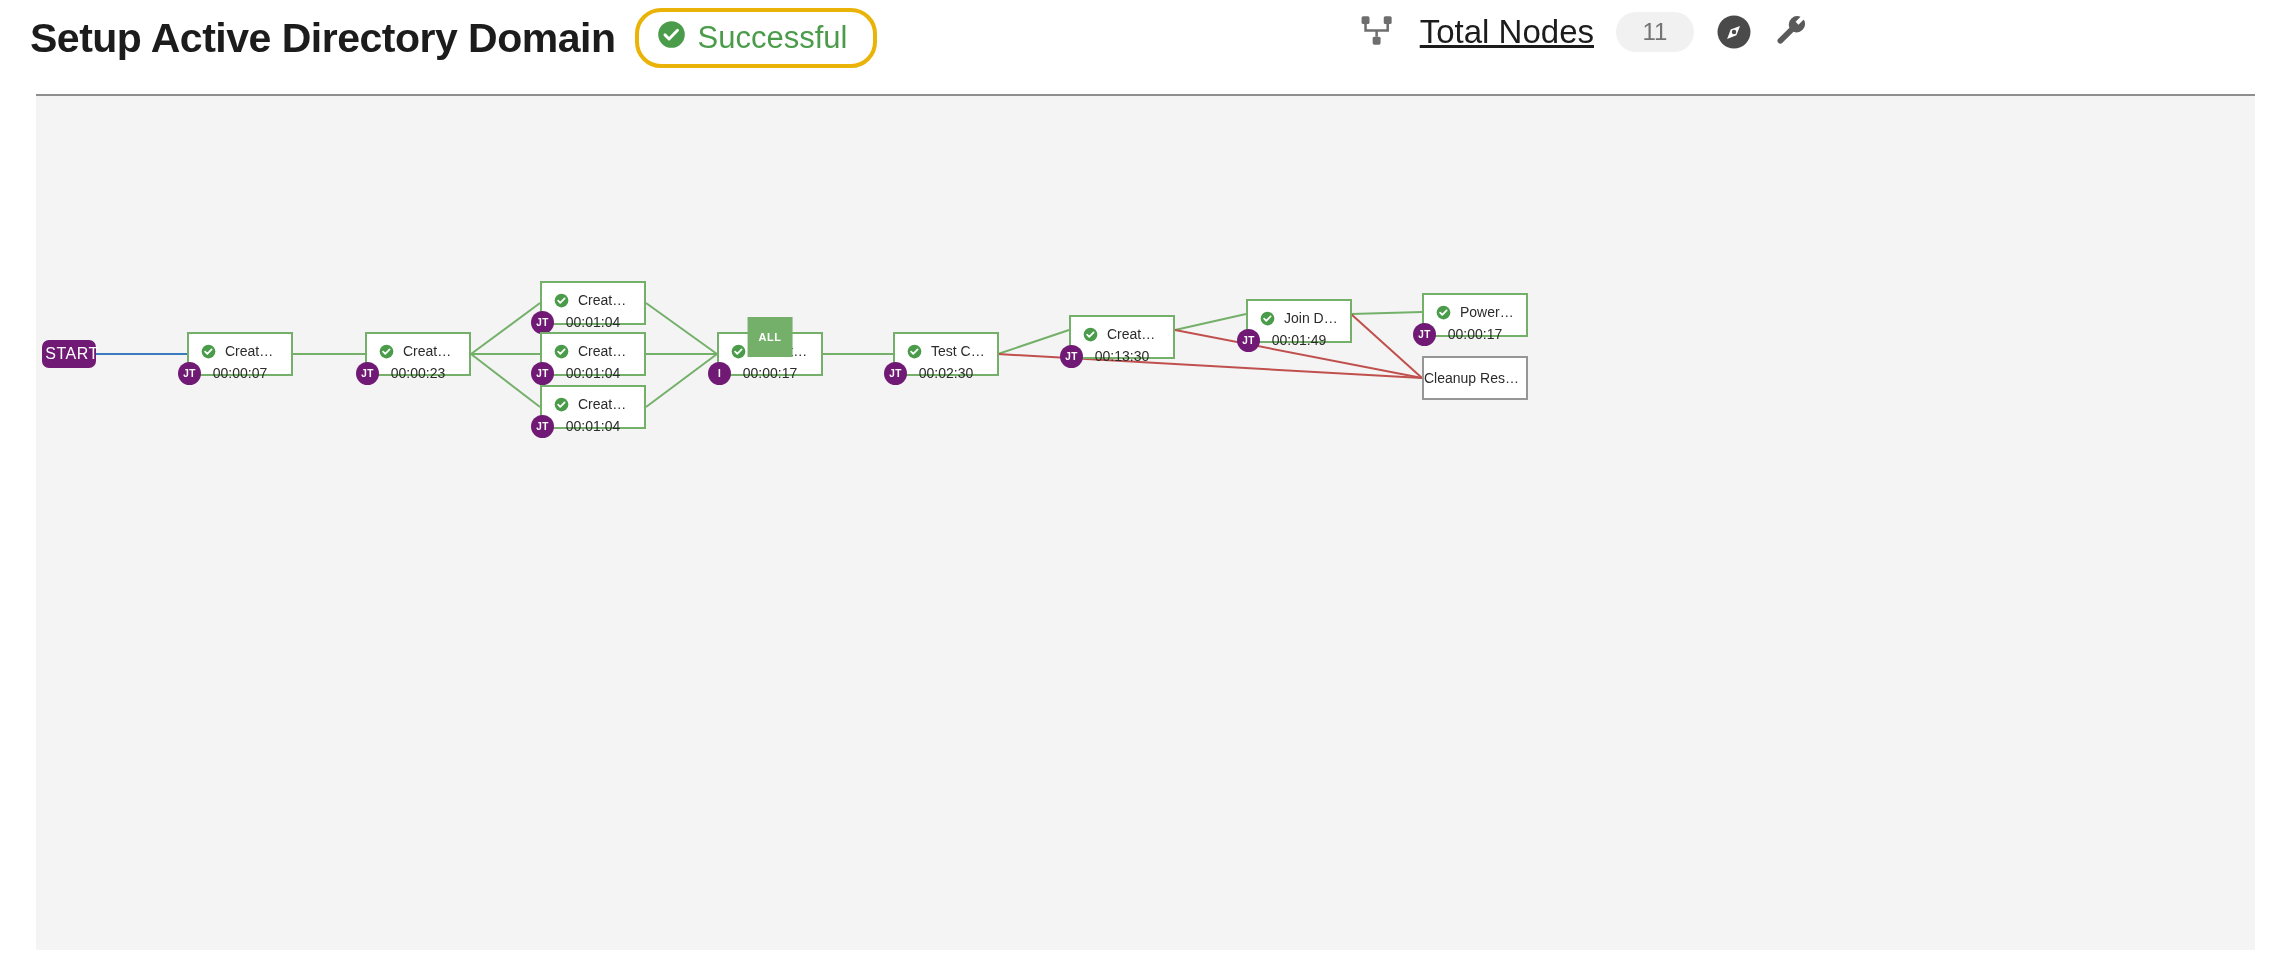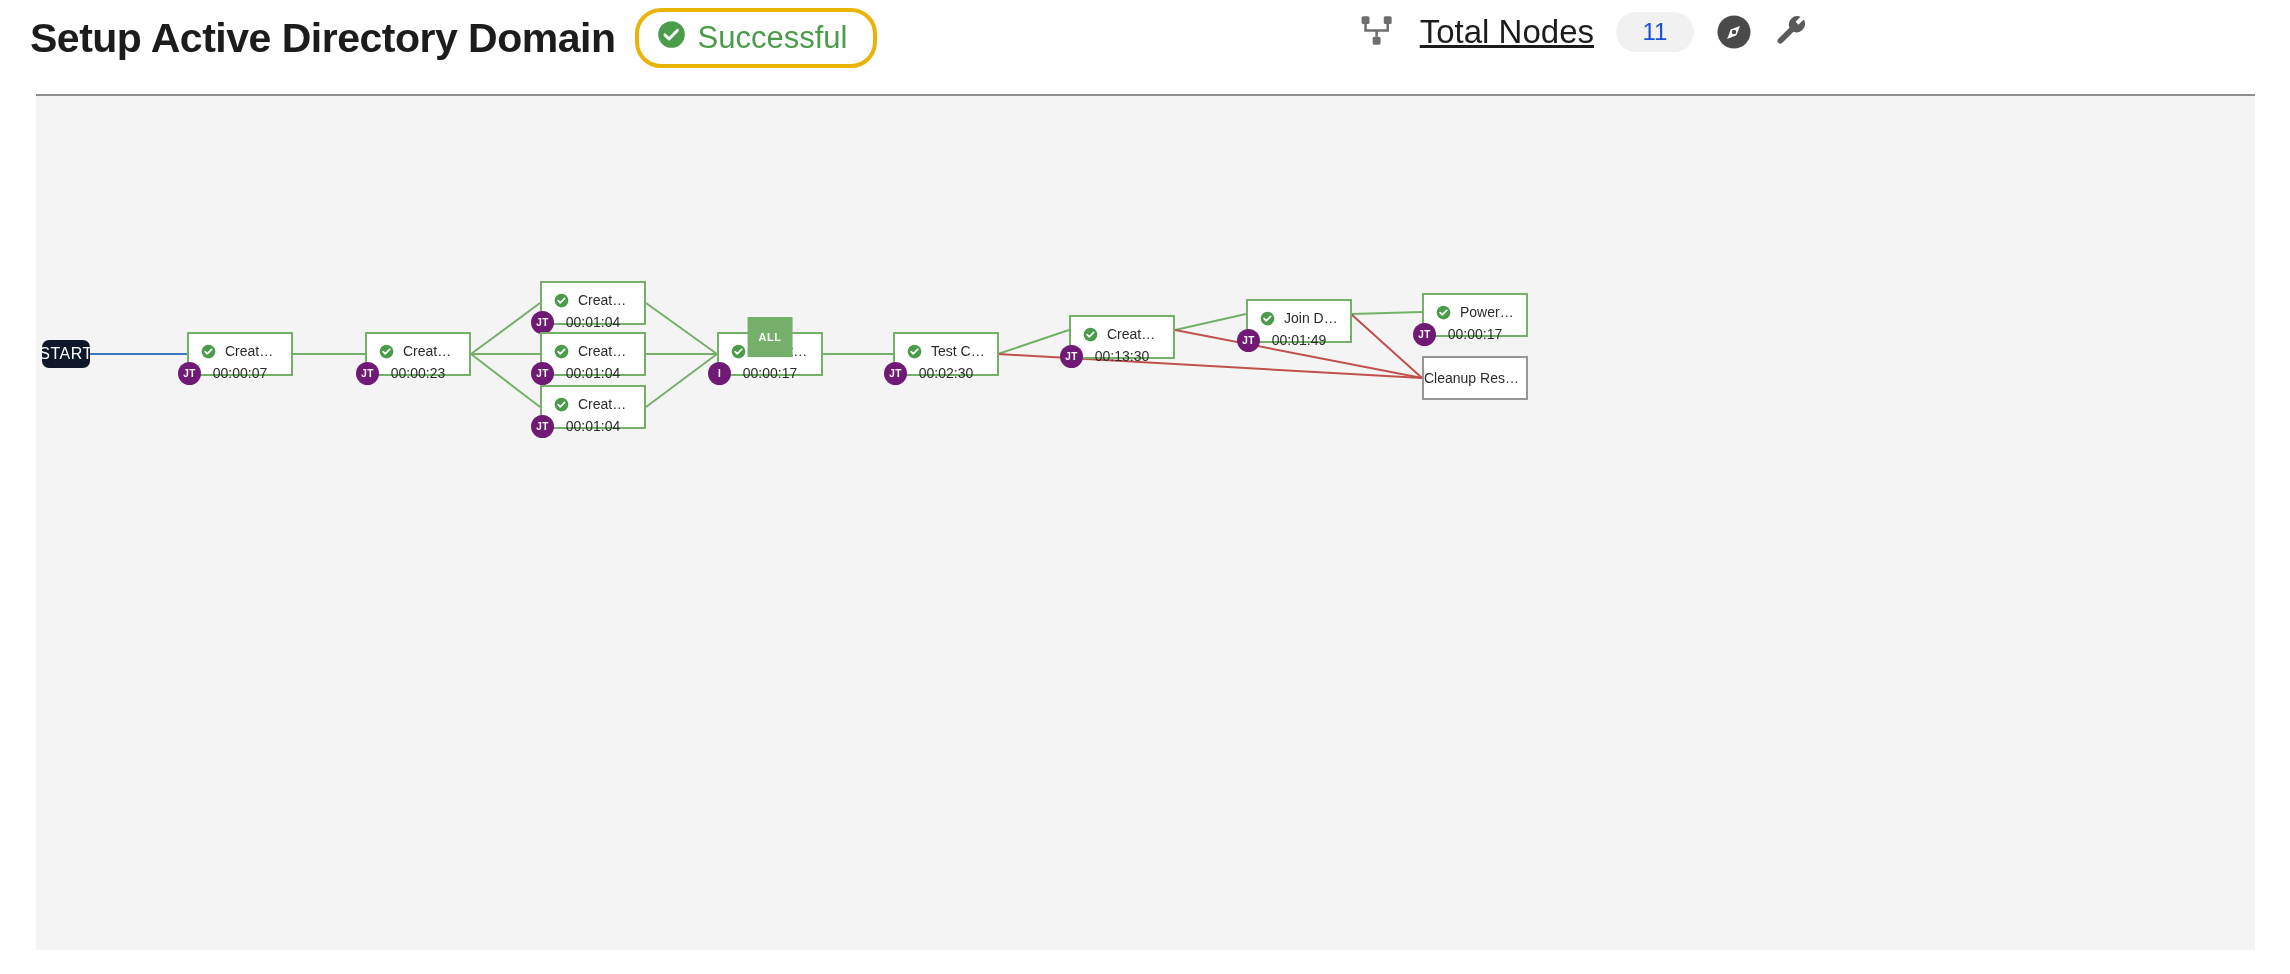--- a/index.html
+++ b/index.html
@@ -70,21 +70,21 @@
     color: #1c1c1c;
     white-space: nowrap;
     text-decoration: underline;
   }
   #total-nodes-count {
     background: #f1f1f1;
     border-radius: 20px;
     min-width: 38px;
     padding: 6px 20px;
     font-size: 24px;
-    color: #1d4ed8;
+    color: #737373;
     text-align: center;
   }
   #compass-icon { width: 36px; height: 36px; display:block; }
   #wrench-icon  { width: 36px; height: 36px; display:block; }
 
   #header-rule {
     position: absolute;
     left: 36px; top: 94px;
     width: 2219px;
     height: 2px;
@@ -170,25 +170,26 @@
     color: #ffffff;
     font-size: 11px;
     font-weight: bold;
     padding: 14px 11px;
     letter-spacing: 0.5px;
   }
 
   
   #start-node {
     position: absolute;
-    background: #0f172a;
+    background: #701a75;
     border-radius: 7px;
     display: flex;
     align-items: center;
     justify-content: center;
+    padding-left: 6px;
   }
   #start-node .label {
     color: #ffffff;
     font-size: 16px;
     letter-spacing: 0.5px;
   }
 </style>
 </head>
 <body>
 

